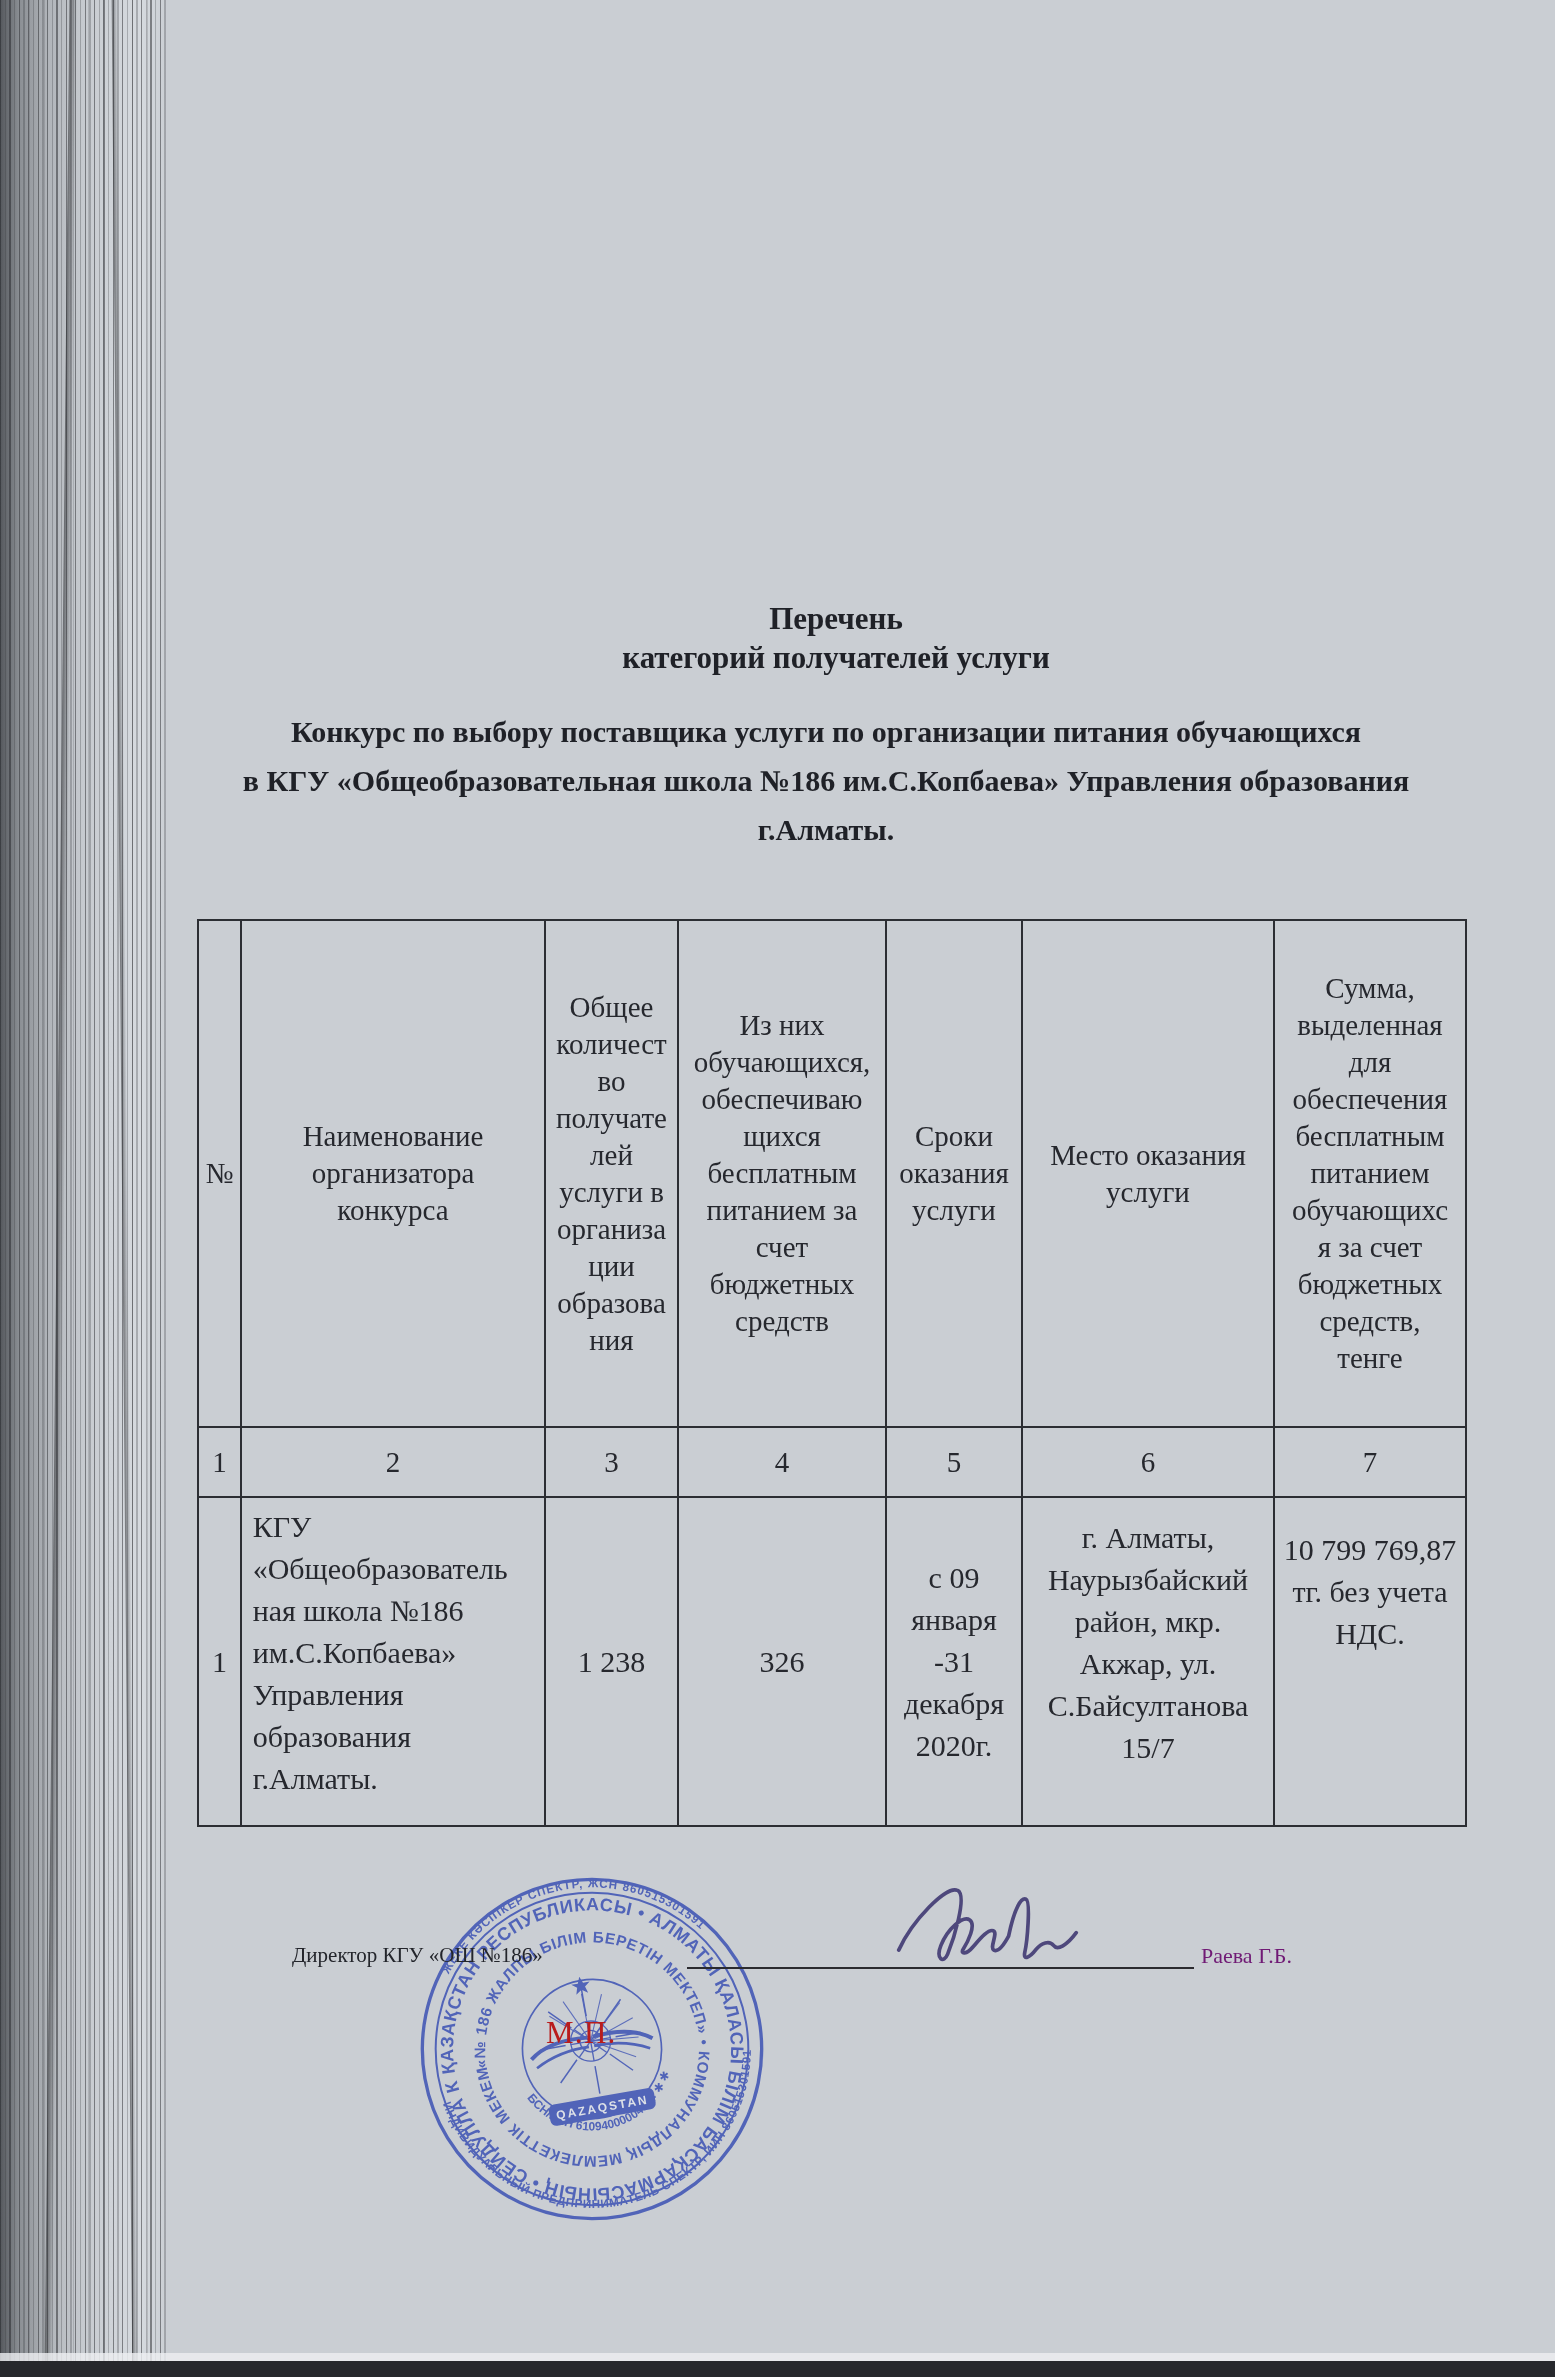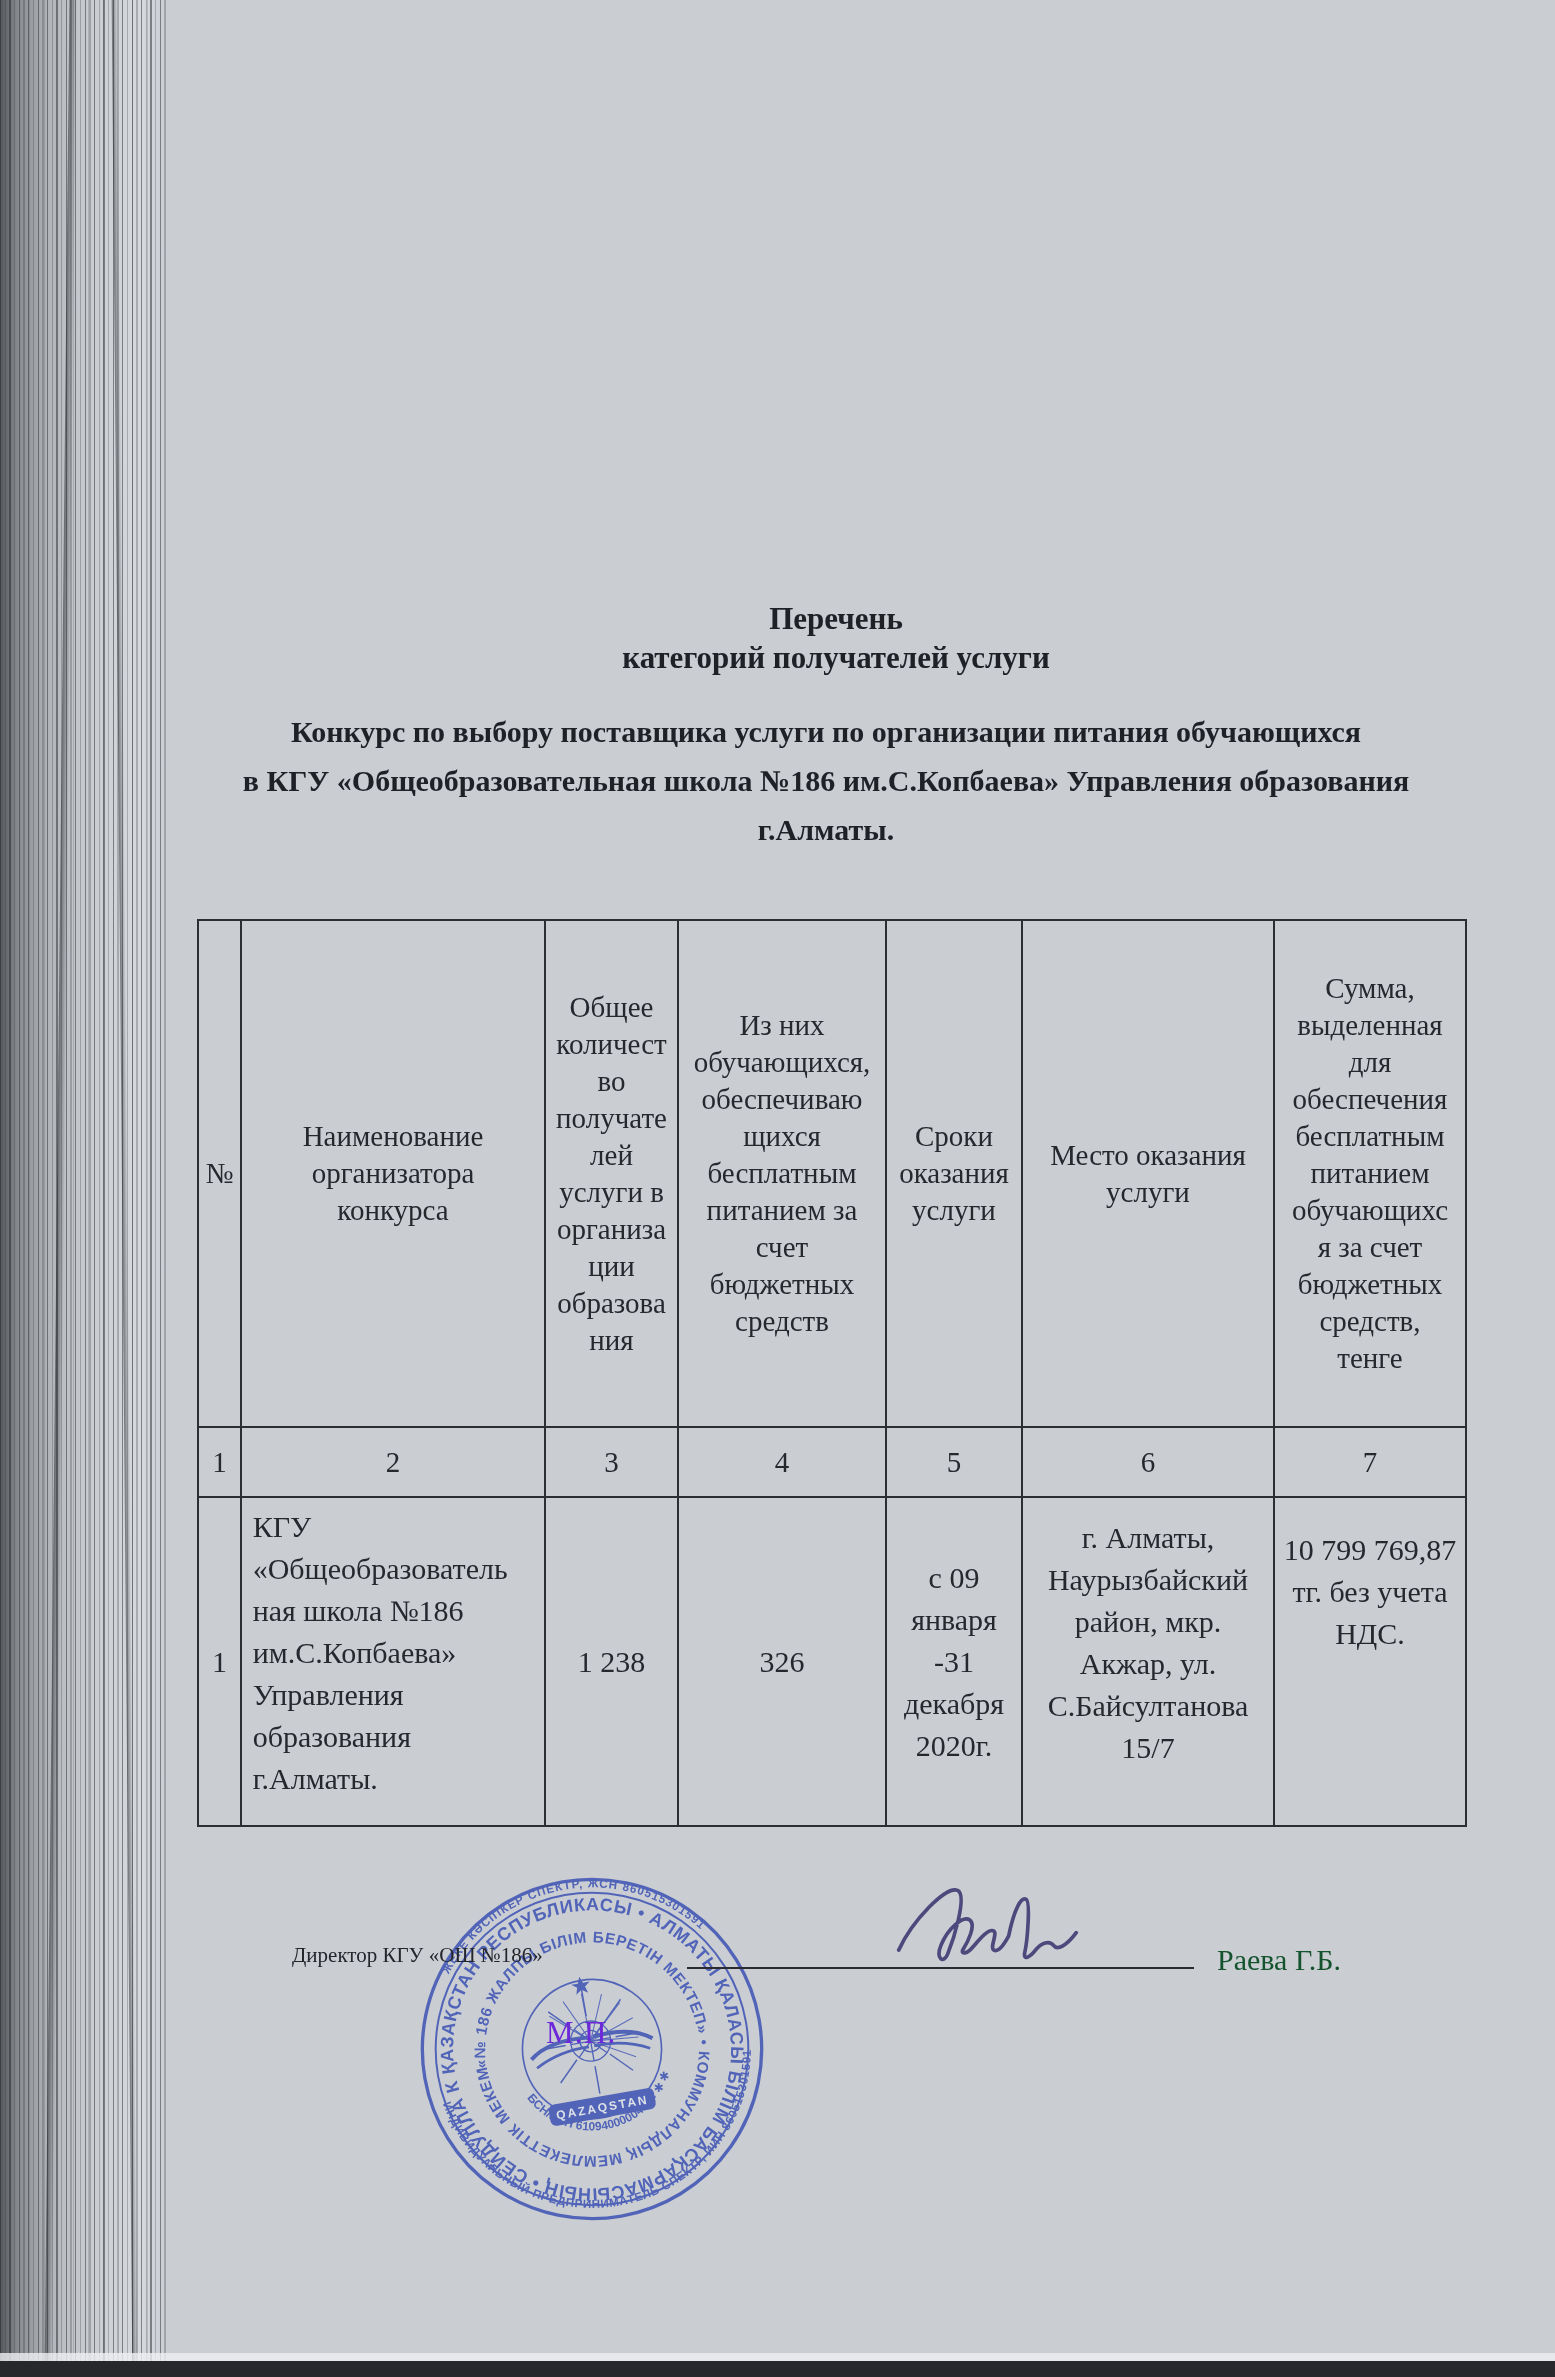--- a/index.html
+++ b/index.html
@@ -65,22 +65,22 @@
   tr.data td.c6{ vertical-align:top;padding-top:19px;}
   tr.data td.c7{ vertical-align:top;padding-top:31px;}
   tr.num  td{border-bottom-width:2.7px;}
   tr.hdr  td{border-top-width:2.7px;}
   table.main td.first{border-left-width:2.7px;}
   table.main td.last{border-right-width:2.7px;}
   tr.data td{border-bottom-width:2.7px;}
 
   .sign-label{position:absolute;left:292px;top:1943px;font-size:21px;color:#23252b;z-index:4;}
   .sign-line{position:absolute;left:687px;top:1938px;width:507px;height:29px;border-bottom:2px solid #2b2b2f;z-index:3;}
-  .sign-name{position:absolute;left:1201px;top:1943px;font-size:30px;color:#14532d;z-index:4;margin-left:16px;}
-  .mp-label{position:absolute;left:546px;top:2015px;font-size:31px;color:#6d28d9;z-index:5;letter-spacing:1.3px;}
+  .sign-name{position:absolute;left:1201px;top:1943px;font-size:22px;color:#701a75;z-index:4;}
+  .mp-label{position:absolute;left:546px;top:2015px;font-size:31px;color:#b91c1c;z-index:5;letter-spacing:1.3px;}
 
   .stamp{position:absolute;left:417px;top:1874px;width:350px;height:350px;z-index:2;transform:rotate(-10deg);opacity:.88;}
   .stamp text{font-family:"Liberation Sans","DejaVu Sans",sans-serif;}
   .sig-svg{position:absolute;left:888px;top:1879px;z-index:4;}
 </style>
 </head>
 <body>
 
 <div class="page">
 

